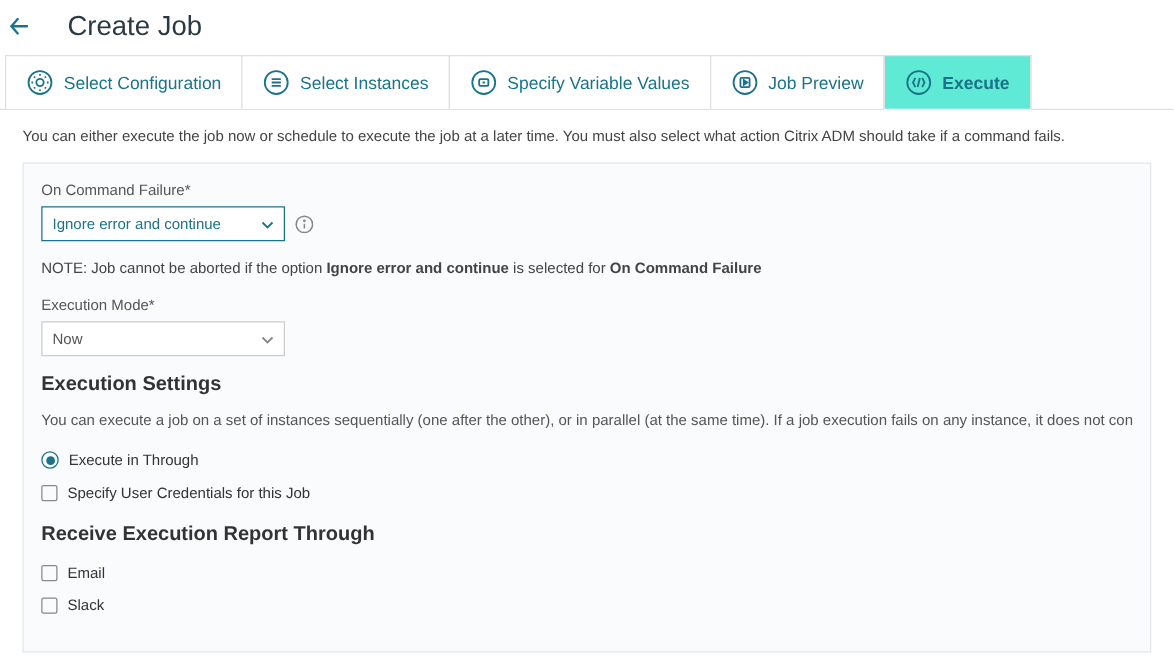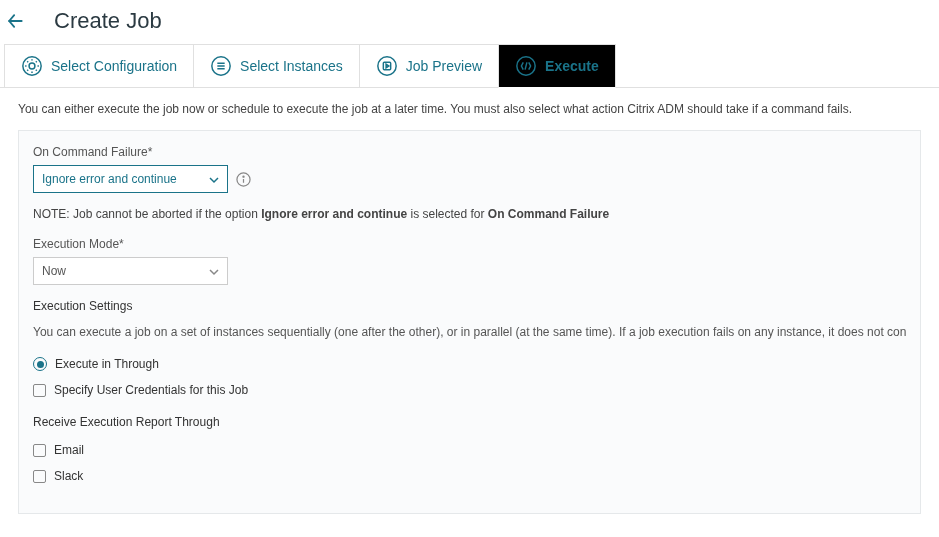--- a/index.html
+++ b/index.html
@@ -41,21 +41,21 @@
   margin-right: -1px;
   background: #fff;
   cursor: pointer;
   color: #1a7389;
   font-size: 14px;
 }
 .tab.active {
   border-top: 1px solid #e0e0e0;
   position: relative;
   z-index: 1;
-  background: #000000;
+  background: #5eead4;
   border-bottom: 1px solid #fff;
   margin-bottom: -1px;
   font-weight: 600;
 }
 .tab-icon {
   width: 22px;
   height: 22px;
   margin-right: 8px;
   flex-shrink: 0;
 }
@@ -111,22 +111,22 @@
   height: 15px;
   cursor: pointer;
 }
 .note {
   font-size: 12px;
   color: #444;
   margin-bottom: 16px;
 }
 .note b { font-weight: 600; }
 .section-title {
-  font-size: 12px;
-  font-weight: 400;
+  font-size: 16px;
+  font-weight: 700;
   color: #333;
   margin-bottom: 12px;
 }
 .desc {
   font-size: 12px;
   color: #555;
   margin-bottom: 18px;
   white-space: nowrap;
   overflow: hidden;
 }
@@ -192,20 +192,30 @@
     <span>Select Configuration</span>
   </div>
   <div class="tab">
     <span class="tab-icon">
       <svg viewBox="0 0 24 24" width="22" height="22" fill="none" stroke="#1a7389" stroke-width="1.6">
           <circle cx="12" cy="12" r="10"></circle>
           <path d="M8 9h8M8 12h8M8 15h8"></path>
         </svg>
     </span>
     <span>Select Instances</span>
+  </div>
+  <div class="tab">
+    <span class="tab-icon">
+      <svg viewBox="0 0 24 24" width="22" height="22" fill="none" stroke="#1a7389" stroke-width="1.6">
+          <circle cx="12" cy="12" r="10"></circle>
+          <rect x="8" y="9" width="8" height="6" rx="1"></rect>
+          <path d="M11 12l2 0"></path>
+        </svg>
+    </span>
+    <span>Specify Variable Values</span>
   </div>
   <div class="tab">
     <span class="tab-icon">
       <svg viewBox="0 0 24 24" width="22" height="22" fill="none" stroke="#1a7389" stroke-width="1.6">
           <circle cx="12" cy="12" r="10"></circle>
           <rect x="8" y="8" width="8" height="8" rx="1"></rect>
           <path d="M11 10l3 2-3 2z" fill="#1a7389"></path>
         </svg>
     </span>
     <span>Job Preview</span>

